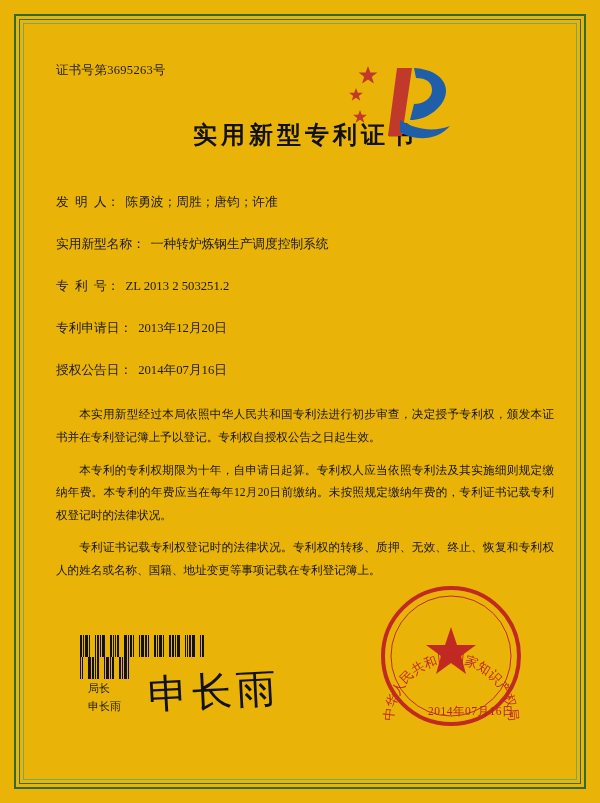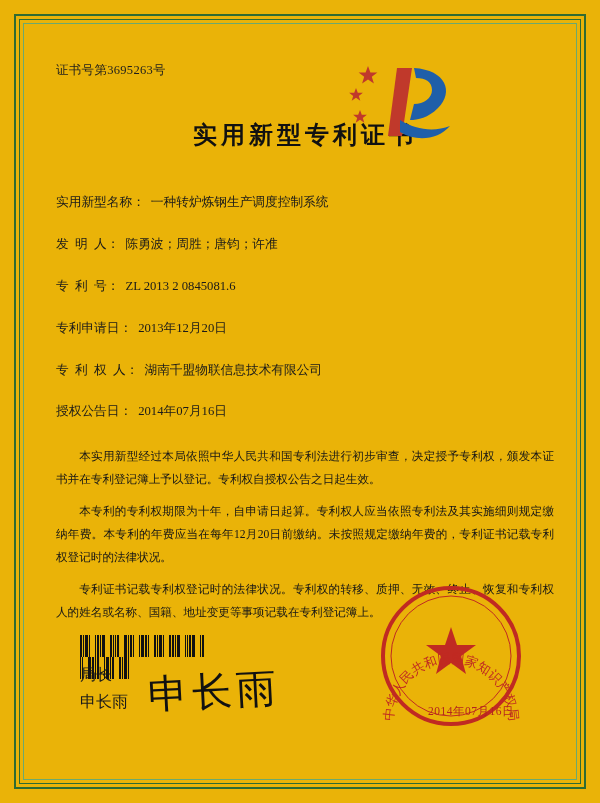--- a/index.html
+++ b/index.html
@@ -140,23 +140,23 @@
     display: inline-block;
     background: #111;
     height: 100%;
     margin-right: 1px;
     vertical-align: top;
   }
 
   
   .sign-block {
     position: absolute;
-    left: 24px;
+    left: 32px;
     bottom: 52px;
-    font-size: 16px;
+    font-size: 11px;
     line-height: 1.65;
   }
   .sign-script {
     position: absolute;
     left: 92px;
     bottom: 48px;
     font-family: "Liberation Serif", serif;
     font-size: 40px;
     letter-spacing: 4px;
     color: #111;
@@ -214,38 +214,34 @@
         <path d="M72 10 C104 12 112 34 96 50 C86 60 76 62 68 62 L72 46 C82 46 90 40 90 32 C90 24 84 20 74 20 Z" fill="#1f5fa9"></path>
         <path d="M58 62 C74 72 92 74 108 68 C96 82 74 84 58 74 Z" fill="#1f5fa9"></path>
       </svg>
     </div>
 
 
     <div class="title">实用新型专利证书</div>
 
     <div class="fields">
       <div class="field-row">
+        <span class="field-label">发  明  人：</span>
+        <span class="field-value">陈勇波；周胜；唐钧；许准</span>
+      </div>
+      <div class="field-row">
         <span class="field-label">实用新型名称：</span>
         <span class="field-value">一种转炉炼钢生产调度控制系统</span>
       </div>
       <div class="field-row">
-        <span class="field-label">发  明  人：</span>
-        <span class="field-value">陈勇波；周胜；唐钧；许准</span>
-      </div>
-      <div class="field-row">
         <span class="field-label">专  利  号：</span>
-        <span class="field-value">ZL 2013 2 0845081.6</span>
+        <span class="field-value">ZL 2013 2 503251.2</span>
       </div>
       <div class="field-row">
         <span class="field-label">专利申请日：</span>
         <span class="field-value">2013年12月20日</span>
-      </div>
-      <div class="field-row">
-        <span class="field-label">专  利  权  人：</span>
-        <span class="field-value">湖南千盟物联信息技术有限公司</span>
       </div>
       <div class="field-row">
         <span class="field-label">授权公告日：</span>
         <span class="field-value">2014年07月16日</span>
       </div>
     </div>
 
     <div class="body-text">
       <p>本实用新型经过本局依照中华人民共和国专利法进行初步审查，决定授予专利权，颁发本证书并在专利登记簿上予以登记。专利权自授权公告之日起生效。</p>
       <p>本专利的专利权期限为十年，自申请日起算。专利权人应当依照专利法及其实施细则规定缴纳年费。本专利的年费应当在每年12月20日前缴纳。未按照规定缴纳年费的，专利证书记载专利权登记时的法律状况。</p>

